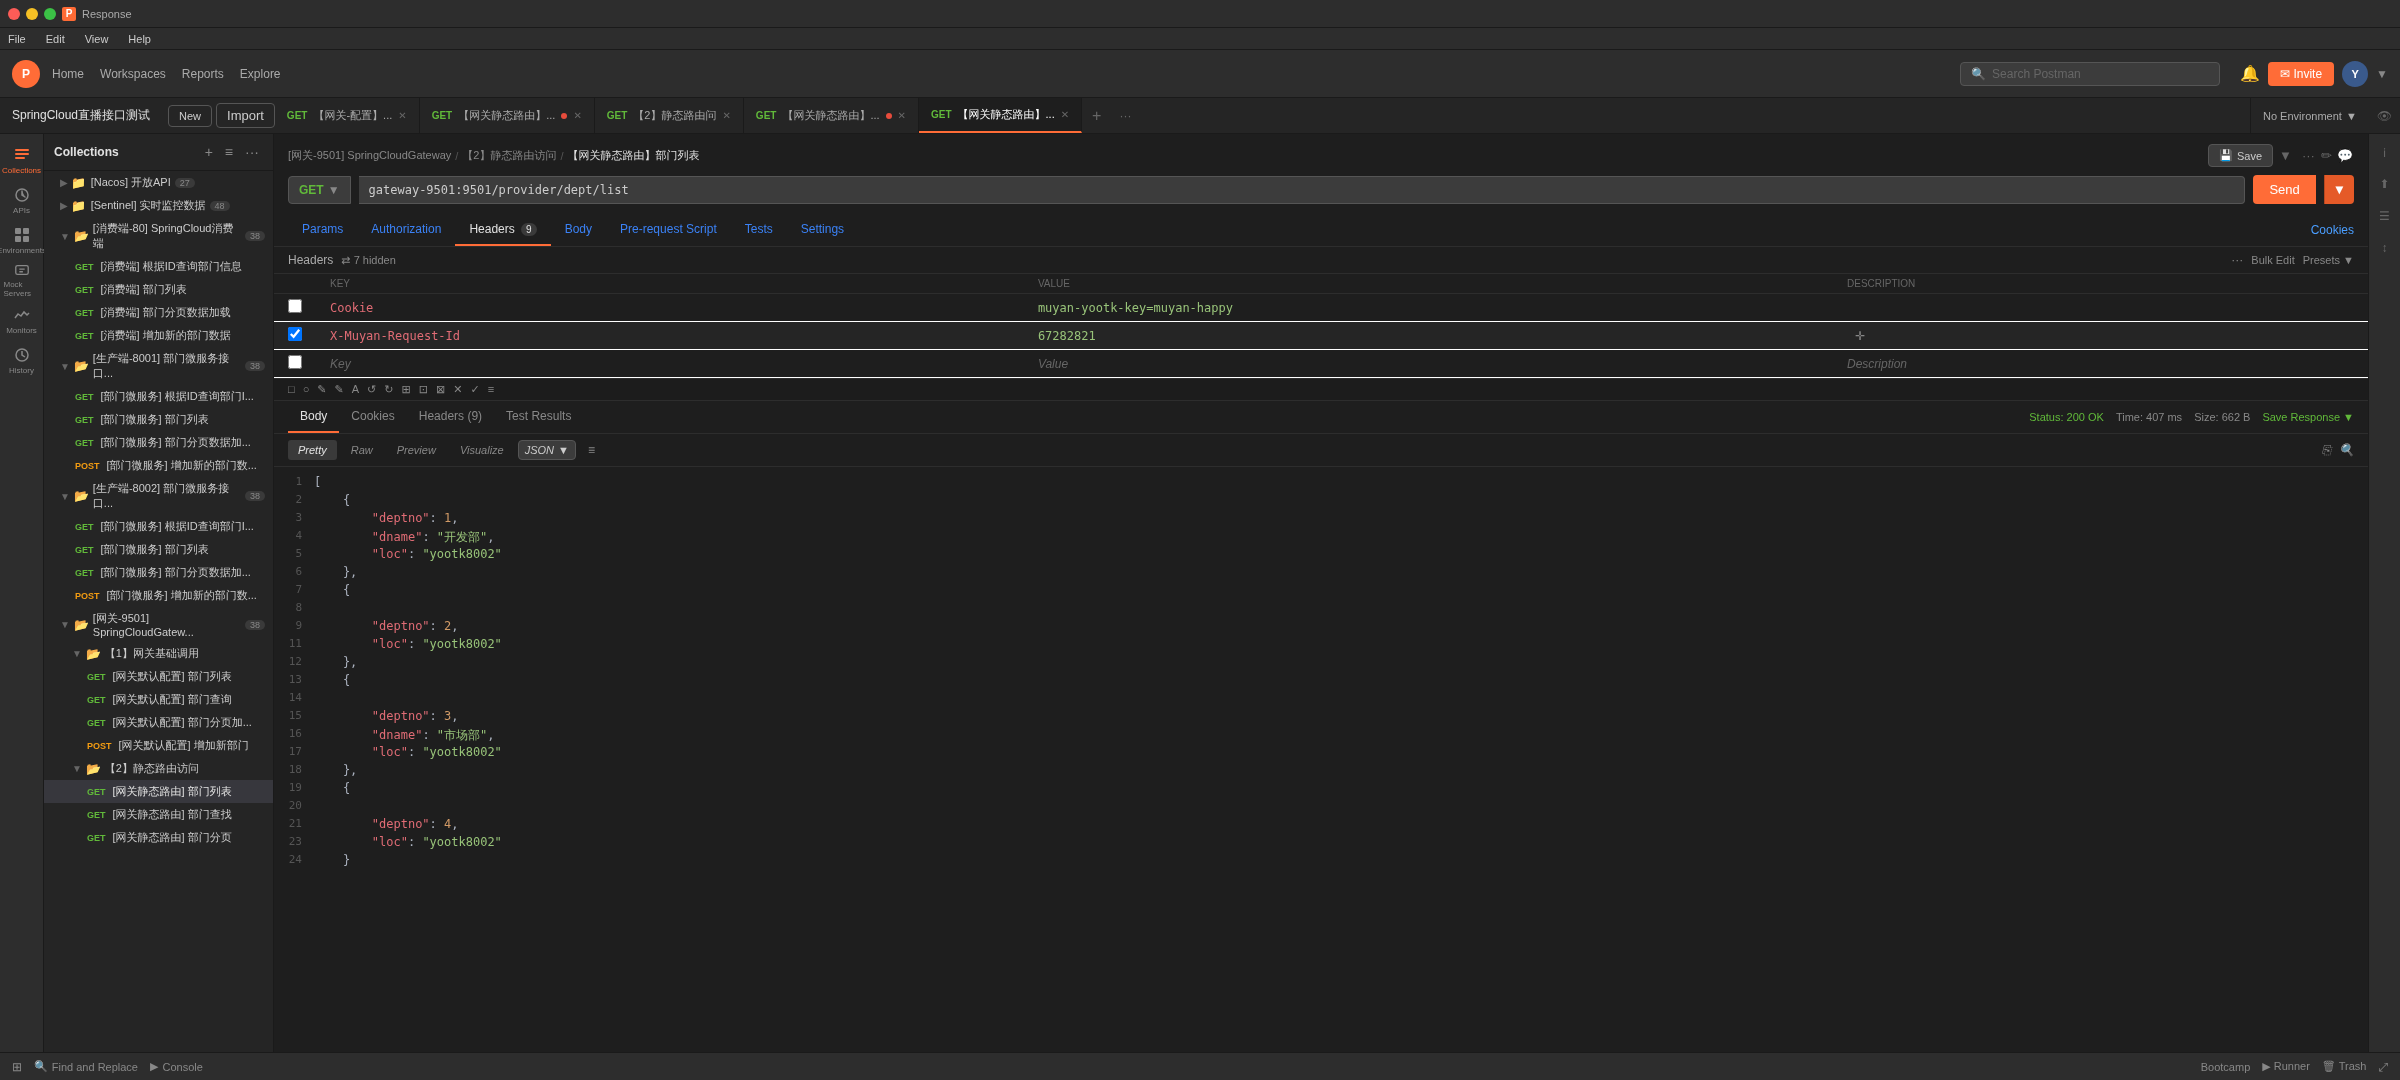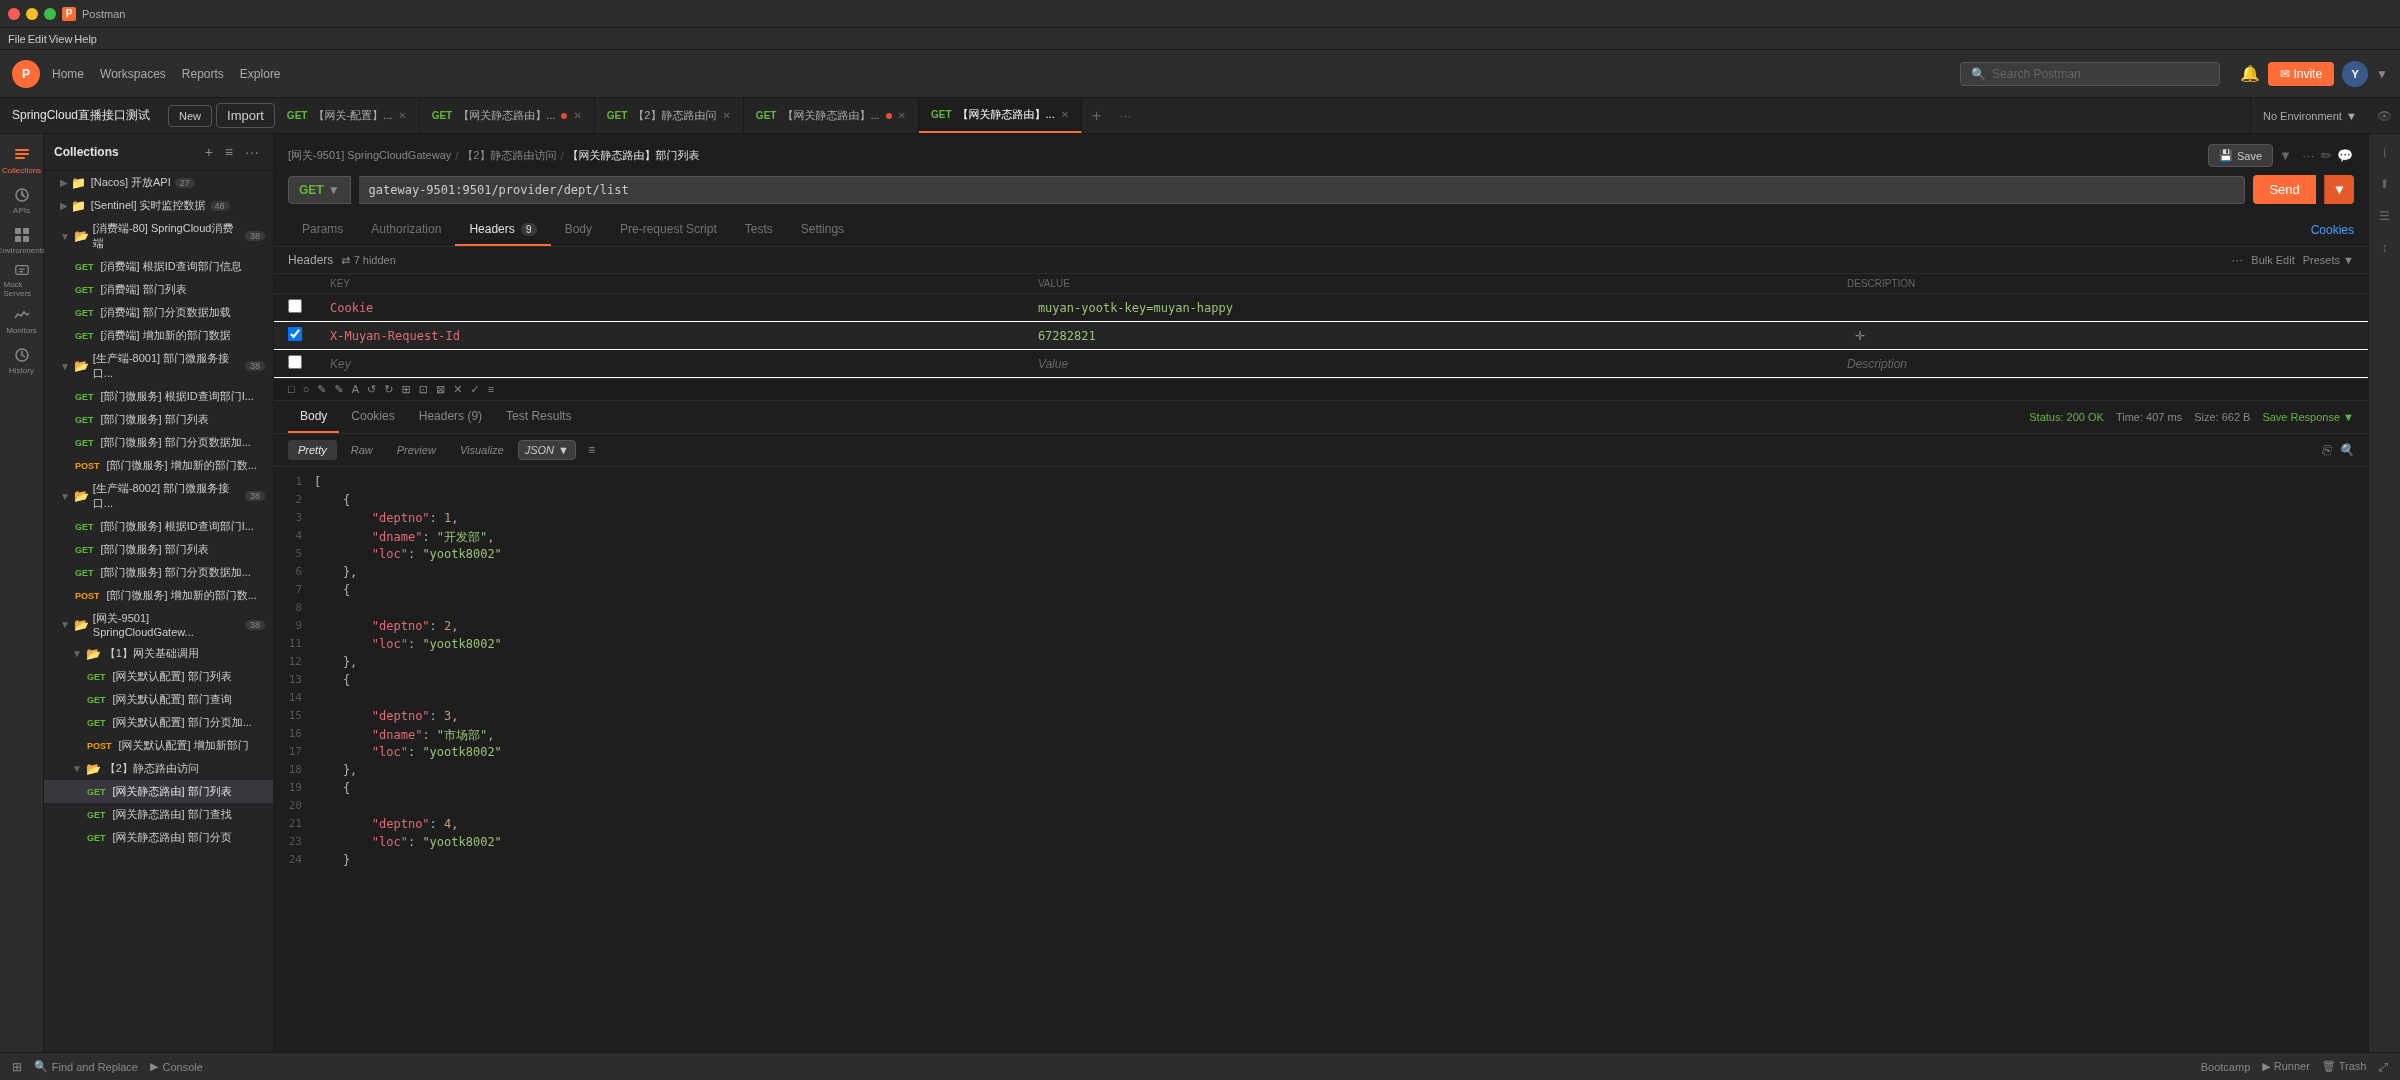--- a/index.html
+++ b/index.html
@@ -8,21 +8,21 @@
     
     .titlebar { background: #2d2d2d; height: 28px; display: flex; align-items: center; padding: 0 8px; gap: 6px; border-bottom: 1px solid #1a1a1a; flex-shrink: 0; }
     .titlebar-icon { width: 14px; height: 14px; background: #ff6b35; border-radius: 2px; display: flex; align-items: center; justify-content: center; }
     .titlebar-title { font-size: 11px; color: #aaa; }
     .titlebar-btn { width: 12px; height: 12px; border-radius: 50%; border: none; cursor: pointer; }
     .btn-minimize { background: #f5c025; }
     .btn-maximize { background: #3bc146; }
     .btn-close { background: #fc5c57; }
     
     
-    .menubar { background: #2d2d2d; height: 22px; display: flex; align-items: center; padding: 0 8px; gap: 2px; flex-shrink: 0; border-bottom: 1px solid #1a1a1a; }
+    .menubar { background: #2d2d2d; height: 22px; display: flex; align-items: center; padding: 0 8px; gap: 20px; flex-shrink: 0; border-bottom: 1px solid #1a1a1a; }
     .menubar-item { font-size: 11px; color: #ccc; cursor: pointer; }
     
     
     .main-header { background: #2d2d2d; height: 48px; display: flex; align-items: center; padding: 0 12px; gap: 12px; border-bottom: 1px solid #1a1a1a; flex-shrink: 0; }
     .header-nav { display: flex; gap: 16px; }
     .header-nav-item { font-size: 12px; color: #aaa; cursor: pointer; }
     .header-search { flex: 1; max-width: 300px; background: #3c3c3c; border: 1px solid #555; border-radius: 4px; padding: 4px 10px; color: #ccc; font-size: 12px; display: flex; align-items: center; gap: 6px; cursor: pointer; margin-left: auto; }
     .header-actions { display: flex; align-items: center; gap: 8px; margin-left: 8px; }
     .invite-btn { background: #ff6c37; color: white; border: none; border-radius: 4px; padding: 5px 12px; font-size: 12px; cursor: pointer; }
     
@@ -83,21 +83,21 @@
     
     
     .url-bar { display: flex; align-items: center; gap: 8px; padding: 0 14px 10px; flex-shrink: 0; }
     .method-select { background: #3c3c3c; border: 1px solid #555; border-radius: 4px 0 0 4px; color: #61b93a; font-size: 12px; font-weight: bold; padding: 6px 10px; cursor: pointer; display: flex; align-items: center; gap: 4px; }
     .url-input { flex: 1; background: #3c3c3c; border: 1px solid #555; border-left: none; border-radius: 0 4px 4px 0; padding: 6px 10px; color: #ccc; font-size: 12px; font-family: monospace; }
     .send-btn { background: #ff6c37; color: white; border: none; border-radius: 4px 0 0 4px; padding: 7px 16px; font-size: 13px; font-weight: 500; cursor: pointer; }
     .send-dropdown { background: #e55a28; color: white; border: none; border-radius: 0 4px 4px 0; padding: 7px 8px; cursor: pointer; border-left: 1px solid rgba(0,0,0,0.2); }
     
     
     .req-tabs { display: flex; border-bottom: 1px solid #2d2d2d; padding: 0 14px; flex-shrink: 0; align-items: center; }
-    .req-tab { padding: 8px 14px; font-size: 12px; color: #737373; cursor: pointer; border-bottom: 2px solid transparent; }
+    .req-tab { padding: 8px 14px; font-size: 12px; color: #3b82f6; cursor: pointer; border-bottom: 2px solid transparent; }
     .req-tab.active { color: #e1e1e1; border-bottom-color: #ff6c37; }
     .req-tab .tab-count { background: #3a3a3a; border-radius: 8px; padding: 1px 5px; font-size: 10px; margin-left: 3px; }
     .cookies-link { margin-left: auto; font-size: 12px; color: #4a9eff; cursor: pointer; }
     
     
     .headers-section { flex-shrink: 0; }
     .headers-bar { display: flex; align-items: center; padding: 6px 14px; border-bottom: 1px solid #2d2d2d; }
     .headers-label { font-size: 12px; color: #aaa; }
     .hidden-count { font-size: 11px; color: #888; margin-left: 8px; }
     .headers-actions { margin-left: auto; display: flex; gap: 8px; align-items: center; }
@@ -157,21 +157,21 @@
 </head>
 <body>
 
 <div style="display:flex; flex-direction:column; height:100%;">
 
   <div class="titlebar">
     <div class="titlebar-btn btn-close"></div>
     <div class="titlebar-btn btn-minimize"></div>
     <div class="titlebar-btn btn-maximize"></div>
     <span class="titlebar-icon" style="font-size:10px;color:white;font-weight:bold;">P</span>
-    <span class="titlebar-title">Postman</span>
+    <span class="titlebar-title">Response</span>
   </div>
 
   <div class="menubar">
     <span class="menubar-item">File</span>
     <span class="menubar-item">Edit</span>
     <span class="menubar-item">View</span>
     <span class="menubar-item">Help</span>
   </div>
 
   <div class="main-header">

